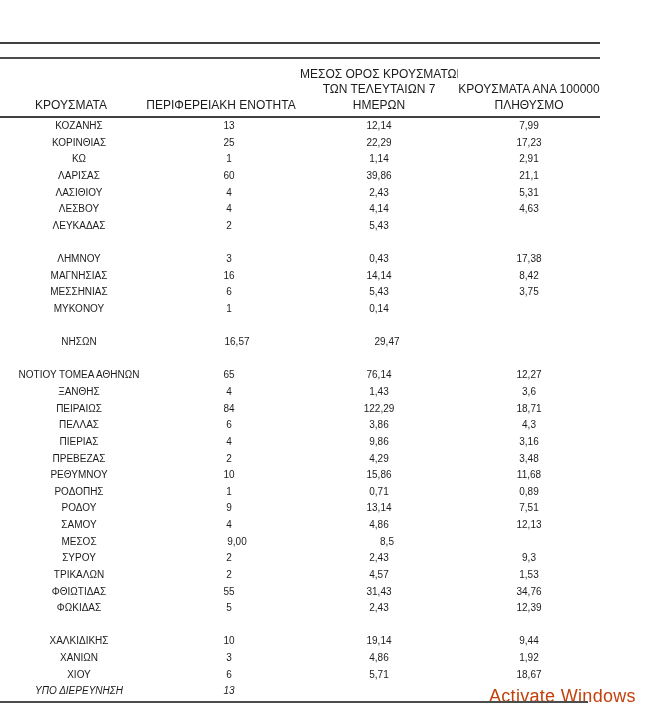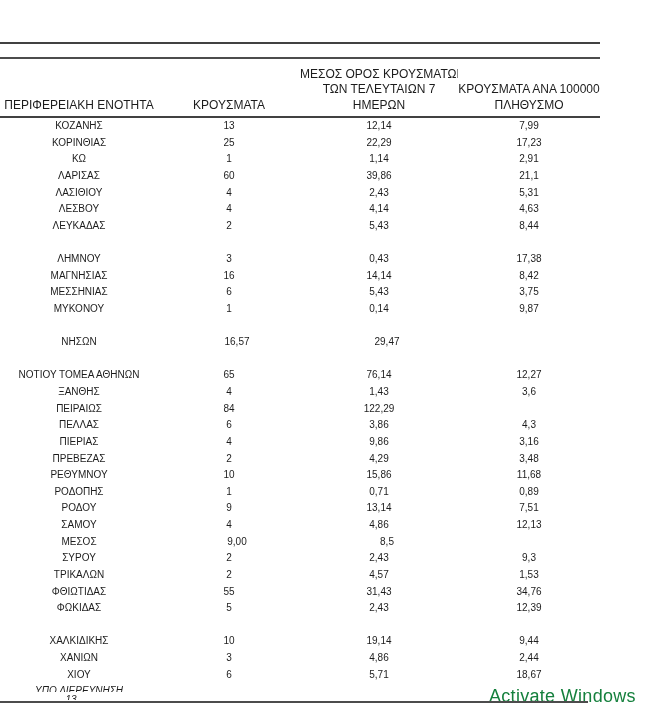--- a/index.html
+++ b/index.html
@@ -35,49 +35,49 @@
     box-sizing: border-box;
   }
   .cell { text-align: center; overflow: hidden; white-space: nowrap; }
   .c1 { width: 158px; }
   .c2 { width: 142px; }
   .c3 { width: 158px; }
   .c4 { width: 142px; text-align: center; }
 
   .tbody { font-size: 10px; }
   .trow { display: flex; height: 16.63px; line-height: 16.63px; }
-  .trow.italic { font-style: italic; flex-direction: column; }
+  .trow.italic { font-style: italic; }
 
   .watermark {
     position: absolute;
     top: 686px;
     left: 489px;
     font-size: 18px;
     line-height: 20px;
-    color: #15803d;
+    color: #c2410c;
     letter-spacing: 0.3px;
     z-index: 2;
     white-space: nowrap;
   }
 </style>
 </head>
 <body>
 
 <div class="page">
 
   <div class="rule rule-1"></div>
   <div class="rule rule-2"></div>
 
   <div class="datatable">
     <div class="thead">
+      <div class="cell c2">
+        <span>ΚΡΟΥΣΜΑΤΑ</span>
+      </div>
       <div class="cell c1">
         <span>ΠΕΡΙΦΕΡΕΙΑΚΗ ΕΝΟΤΗΤΑ</span>
-      </div>
-      <div class="cell c2">
-        <span>ΚΡΟΥΣΜΑΤΑ</span>
       </div>
       <div class="cell c3">
         <span>ΜΕΣΟΣ ΟΡΟΣ ΚΡΟΥΣΜΑΤΩΝ</span>
         <span>ΤΩΝ ΤΕΛΕΥΤΑΙΩΝ 7</span>
         <span>ΗΜΕΡΩΝ</span>
       </div>
       <div class="cell c4">
         <span>ΚΡΟΥΣΜΑΤΑ ΑΝΑ 100000</span>
         <span>ΠΛΗΘΥΣΜΟ</span>
       </div>
@@ -116,21 +116,20 @@
         <div class="trow">
           <div class="cell c1">ΛΕΣΒΟΥ</div>
           <div class="cell c2">4</div>
           <div class="cell c3">4,14</div>
           <div class="cell c4">4,63</div>
         </div>
         <div class="trow">
           <div class="cell c1">ΛΕΥΚΑΔΑΣ</div>
           <div class="cell c2">2</div>
           <div class="cell c3">5,43</div>
-          <div class="cell c4">8,44</div>
         </div>
         <div class="trow">
           <div class="cell c1"></div>
           <div class="cell c2"></div>
           <div class="cell c3"></div>
           <div class="cell c4"></div>
         </div>
         <div class="trow">
           <div class="cell c1">ΛΗΜΝΟΥ</div>
           <div class="cell c2">3</div>
@@ -146,21 +145,20 @@
         <div class="trow">
           <div class="cell c1">ΜΕΣΣΗΝΙΑΣ</div>
           <div class="cell c2">6</div>
           <div class="cell c3">5,43</div>
           <div class="cell c4">3,75</div>
         </div>
         <div class="trow">
           <div class="cell c1">ΜΥΚΟΝΟΥ</div>
           <div class="cell c2">1</div>
           <div class="cell c3">0,14</div>
-          <div class="cell c4">9,87</div>
         </div>
         <div class="trow">
           <div class="cell c1"></div>
           <div class="cell c2"></div>
           <div class="cell c3"></div>
           <div class="cell c4"></div>
         </div>
         <div class="trow">
           <div class="cell c1">ΝΗΣΩΝ</div>
           <div class="cell c3">16,57</div>
@@ -181,20 +179,21 @@
         <div class="trow">
           <div class="cell c1">ΞΑΝΘΗΣ</div>
           <div class="cell c2">4</div>
           <div class="cell c3">1,43</div>
           <div class="cell c4">3,6</div>
         </div>
         <div class="trow">
           <div class="cell c1">ΠΕΙΡΑΙΩΣ</div>
           <div class="cell c2">84</div>
           <div class="cell c3">122,29</div>
+          <div class="cell c4">18,71</div>
         </div>
         <div class="trow">
           <div class="cell c1">ΠΕΛΛΑΣ</div>
           <div class="cell c2">6</div>
           <div class="cell c3">3,86</div>
           <div class="cell c4">4,3</div>
         </div>
         <div class="trow">
           <div class="cell c1">ΠΙΕΡΙΑΣ</div>
           <div class="cell c2">4</div>
@@ -269,21 +268,21 @@
         <div class="trow">
           <div class="cell c1">ΧΑΛΚΙΔΙΚΗΣ</div>
           <div class="cell c2">10</div>
           <div class="cell c3">19,14</div>
           <div class="cell c4">9,44</div>
         </div>
         <div class="trow">
           <div class="cell c1">ΧΑΝΙΩΝ</div>
           <div class="cell c2">3</div>
           <div class="cell c3">4,86</div>
-          <div class="cell c4">2,44</div>
+          <div class="cell c4">1,92</div>
         </div>
         <div class="trow">
           <div class="cell c1">ΧΙΟΥ</div>
           <div class="cell c2">6</div>
           <div class="cell c3">5,71</div>
           <div class="cell c4">18,67</div>
         </div>
         <div class="trow italic">
           <div class="cell c1">ΥΠΟ ΔΙΕΡΕΥΝΗΣΗ</div>
           <div class="cell c2">13</div>

